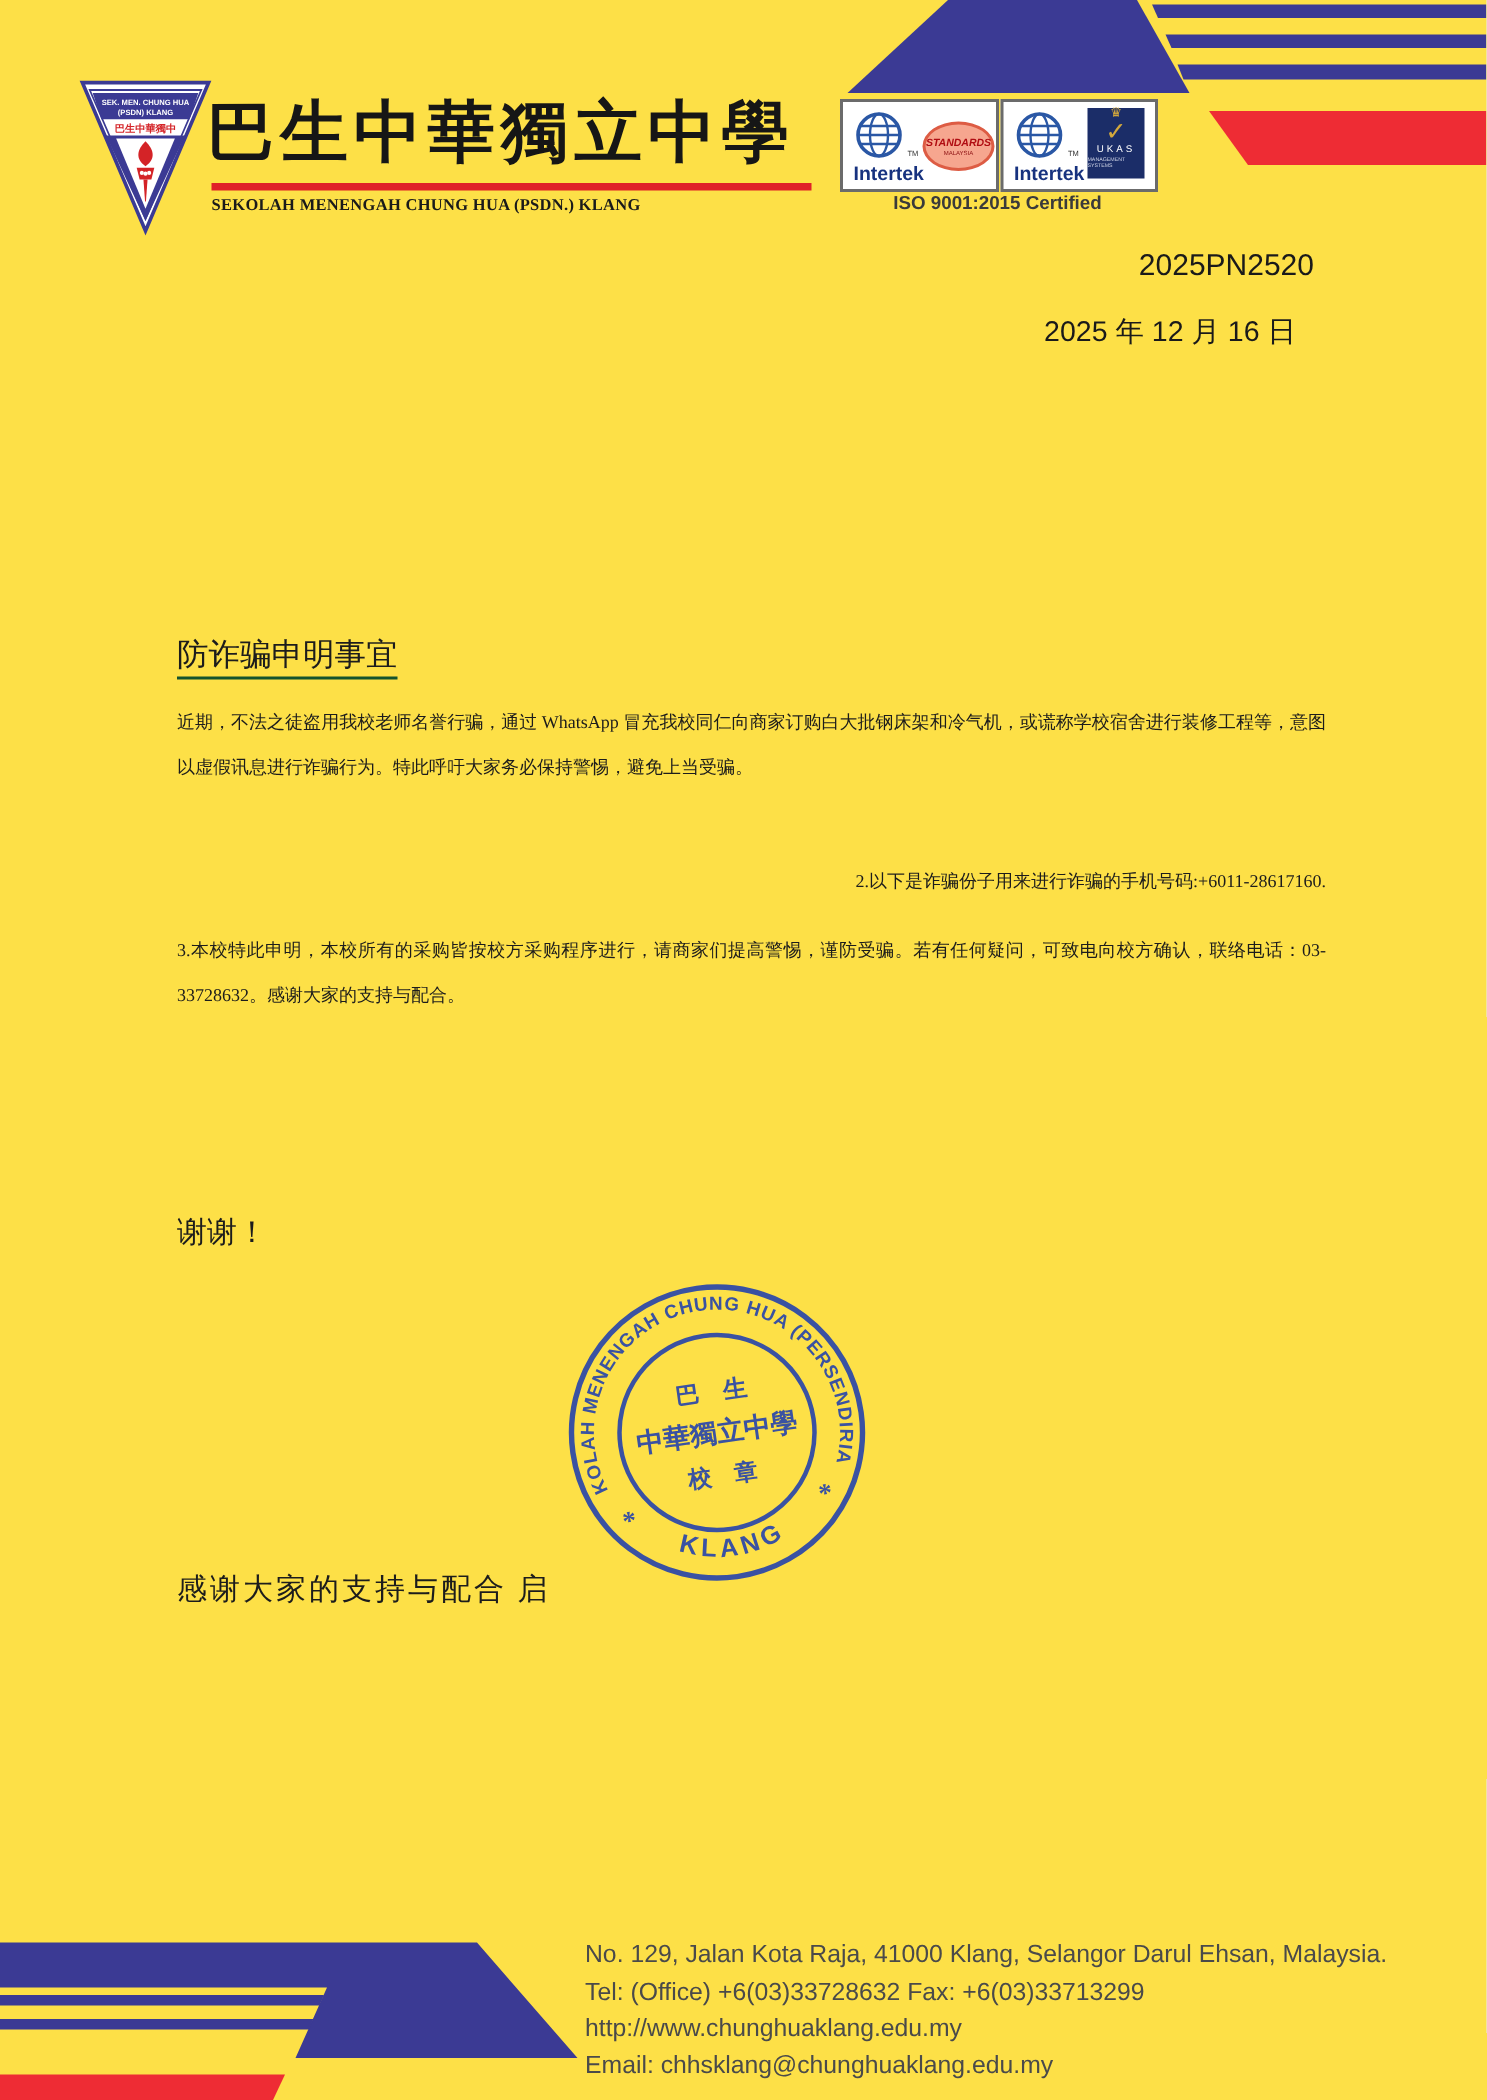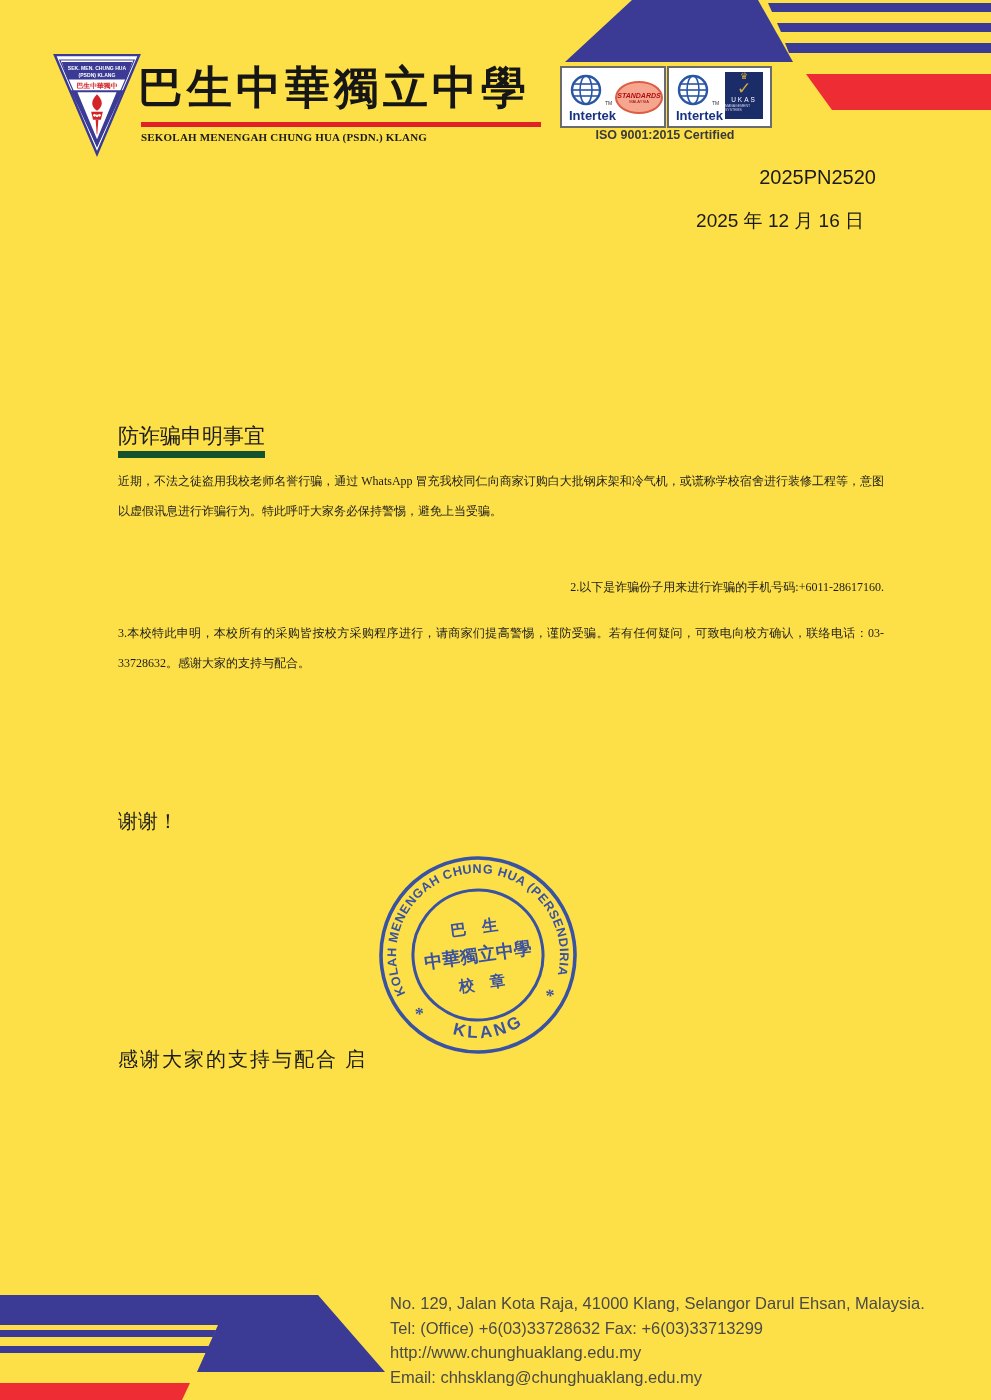--- a/index.html
+++ b/index.html
@@ -37,21 +37,21 @@
                font-weight:bold;font-size:12.5px;color:#3a3a3a;}
 
   
   .ref-no{left:700px;top:166px;width:176px;text-align:right;font-family:"Liberation Sans",sans-serif;
           font-size:20px;color:#1a1a1a;}
   .date{left:688px;top:208px;width:176px;text-align:right;font-family:"Liberation Sans",sans-serif;
         font-size:19px;color:#1a1a1a;}
 
   
   .title-line{left:118px;top:422px;font-size:21px;}
-  .title-line span{border-bottom:7px solid #14532d;padding-bottom:3px;}
+  .title-line span{border-bottom:2px solid #14532d;padding-bottom:3px;}
   .para{left:118px;width:766px;font-size:12px;line-height:30px;text-align:justify;}
   .p1{top:466px;} .p2{top:572px;text-align:right;} .p3{top:618px;}
   .thanks{left:118px;top:808px;font-size:20px;}
   .closing{left:118px;top:1046px;font-size:20px;letter-spacing:2px;}
 
   
   .stamp{left:368px;top:845px;width:220px;height:220px;opacity:0.92;}
 
   
   .footer-text{left:390px;top:1291px;width:560px;font-family:"Liberation Sans",sans-serif;

